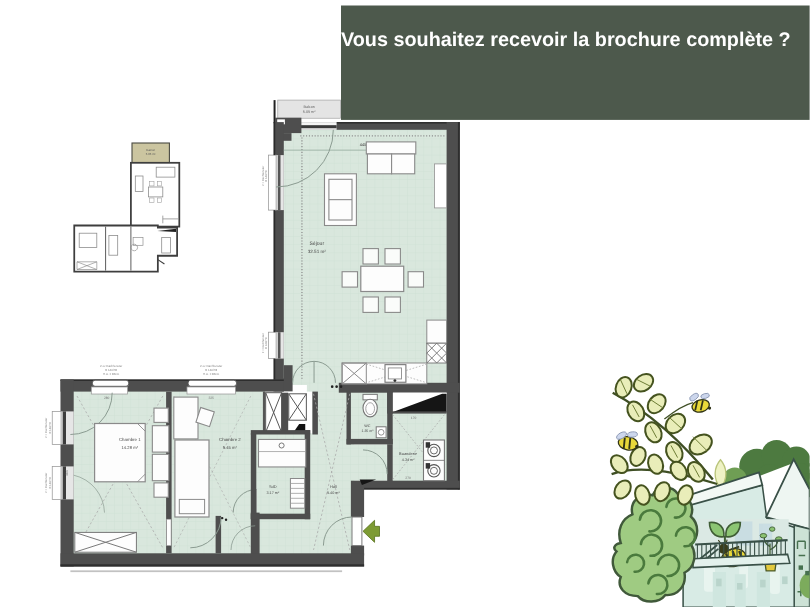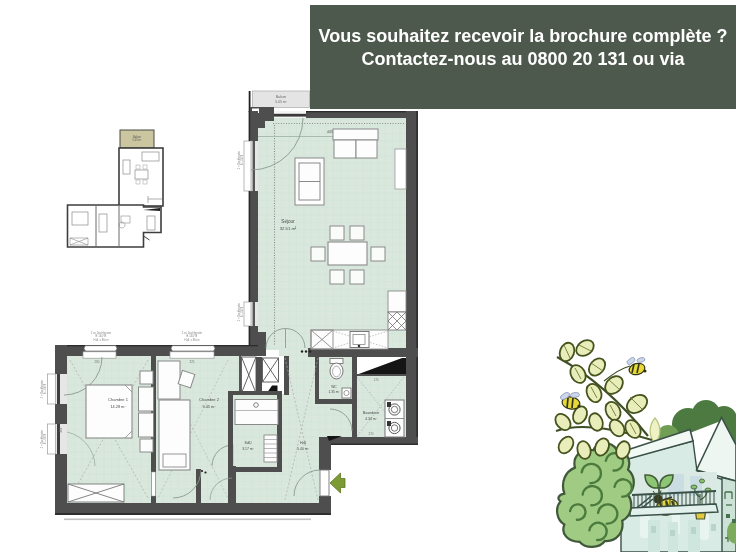--- a/index.html
+++ b/index.html
@@ -1,30 +1,29 @@
 <!DOCTYPE html>
 <html><head>
 <meta charset="utf-8">
 <style>
   html,body{margin:0;padding:0;}
   body{width:736px;height:552px;background:#ffffff;position:relative;overflow:hidden;
        font-family:"Liberation Sans",sans-serif;}
   #banner{position:absolute;left:310px;top:5px;width:426px;height:104px;
-          background:#4d594c;color:#ffffff;text-align:center;
+          background:#4d594c;color:#ffffff;
           font-weight:bold;font-size:18px;line-height:23.2px;padding-top:19.5px;
           box-sizing:border-box;}
   #banner div{white-space:nowrap;}
   svg{position:absolute;left:0;top:0;}
 </style>
 </head>
 <body>
 
 <div id="banner">
     <div>Vous souhaitez recevoir la brochure complète&nbsp;?</div>
-    <div>Contactez-nous au 0800 20 131 ou via</div>
   </div>
 
 <svg id="plan" width="736" height="552" viewBox="0 0 736 552">
 <defs>
 <pattern id="grid" width="7.4" height="7.4" patternUnits="userSpaceOnUse">
   <rect width="7.4" height="7.4" fill="#d9e7dd"></rect>
   <path d="M0,0 H7.4 M0,0 V7.4" stroke="#cde0d5" stroke-width="0.7" fill="none"></path>
 </pattern>
 </defs>
 

